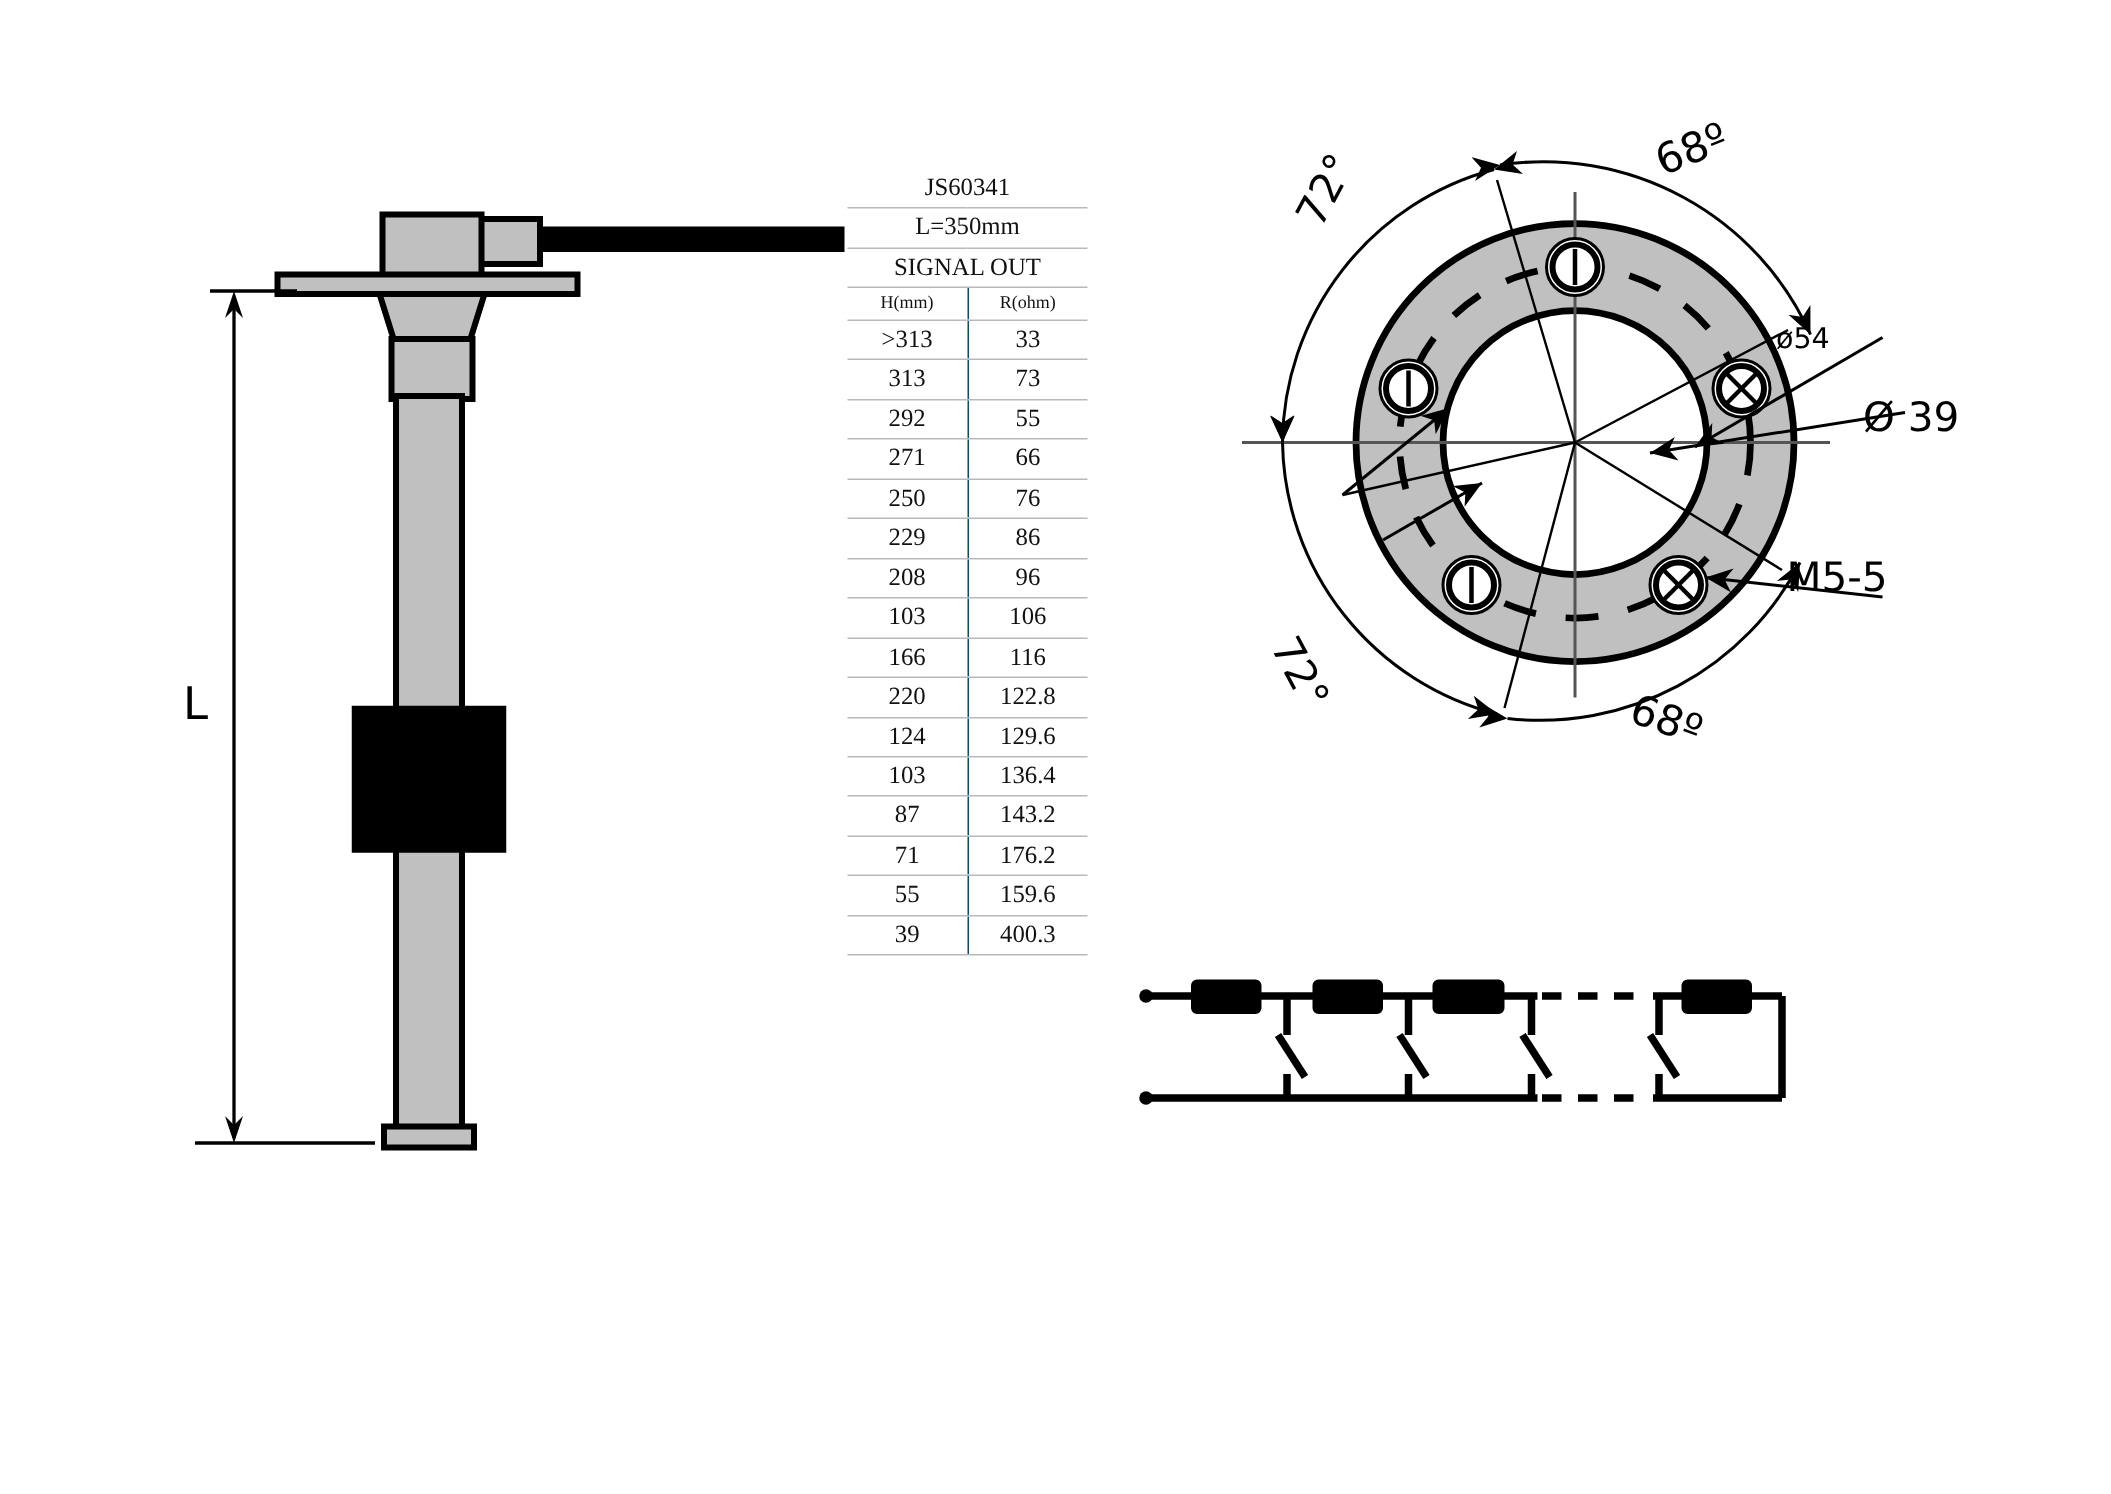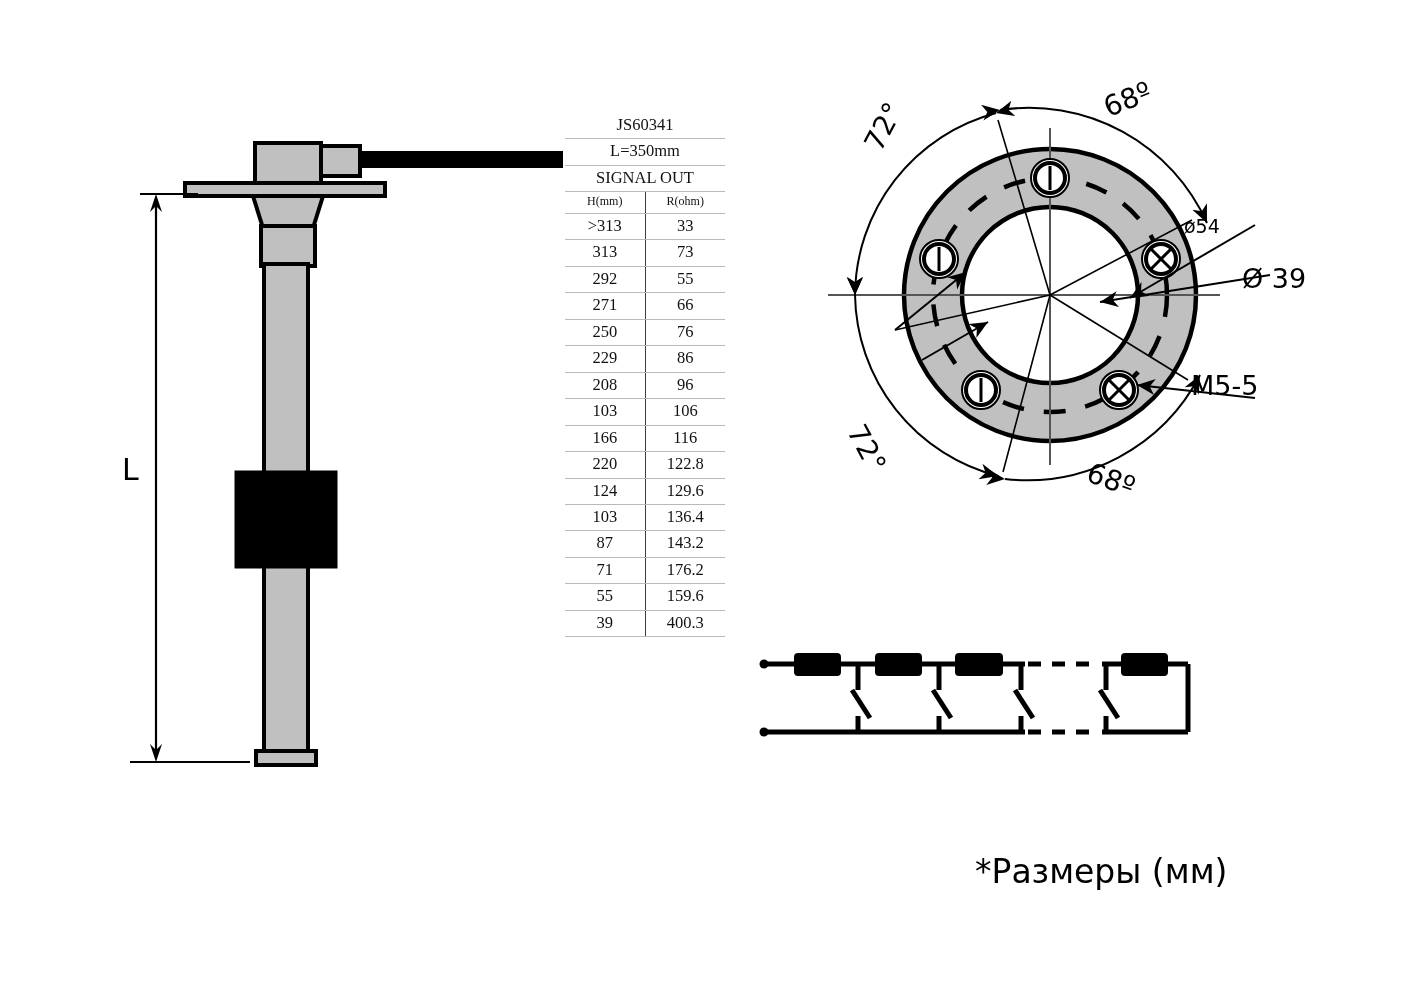--- a/index.html
+++ b/index.html
@@ -279,15 +279,14 @@
     </g>
 
     <g fill="#000" stroke="#000" stroke-width="2">
       <rect x="55" y="24" width="45" height="21" rx="3"></rect>
       <rect x="136" y="24" width="45" height="21" rx="3"></rect>
       <rect x="216" y="24" width="46" height="21" rx="3"></rect>
       <rect x="382" y="24" width="45" height="21" rx="3"></rect>
     </g>
   </svg>
 
-  <span class="lbl" id="caption-dims">*Размеры (мм)</span>
 
 </div>
 
 </body></html>

